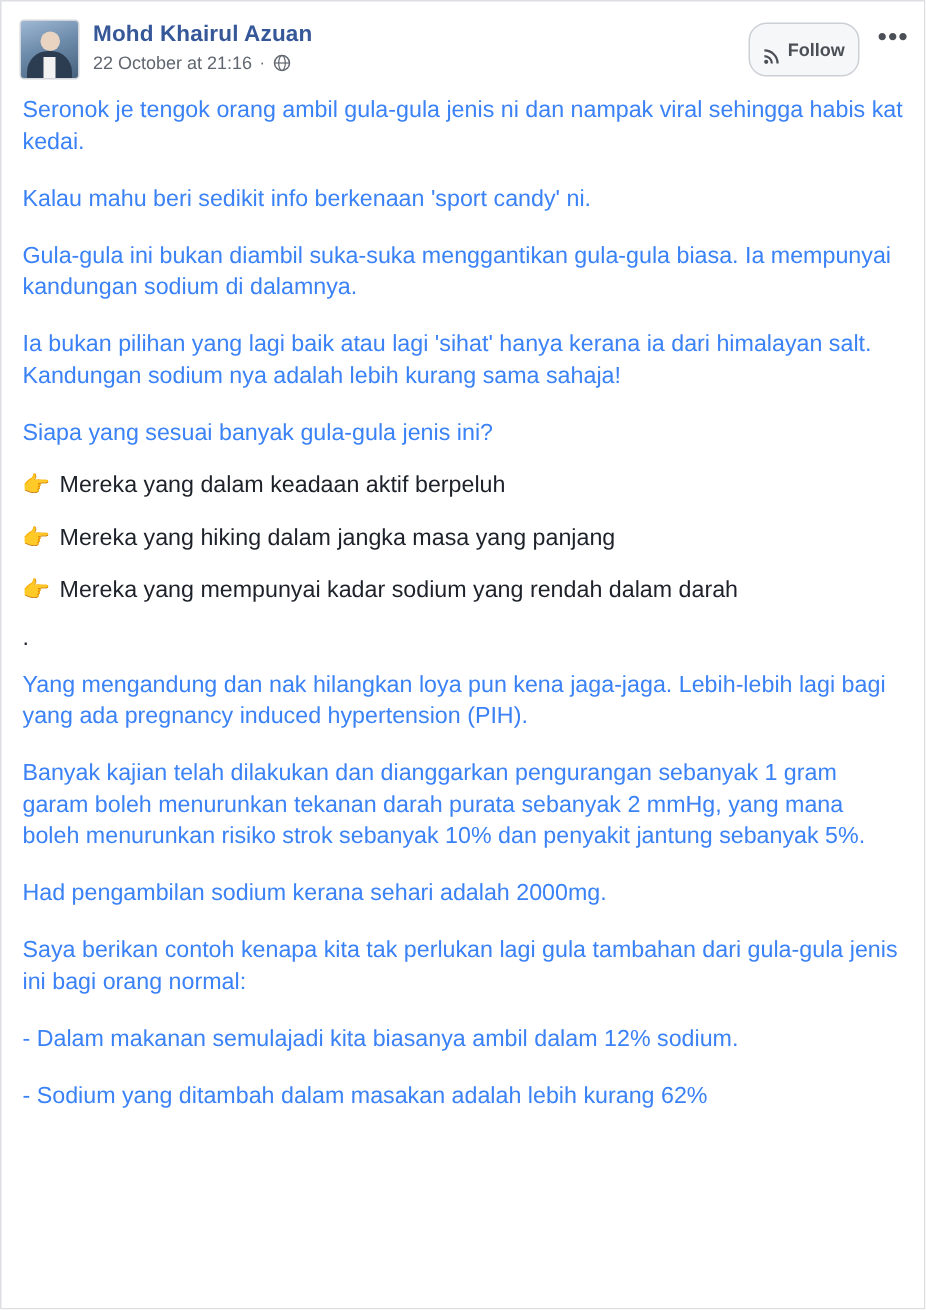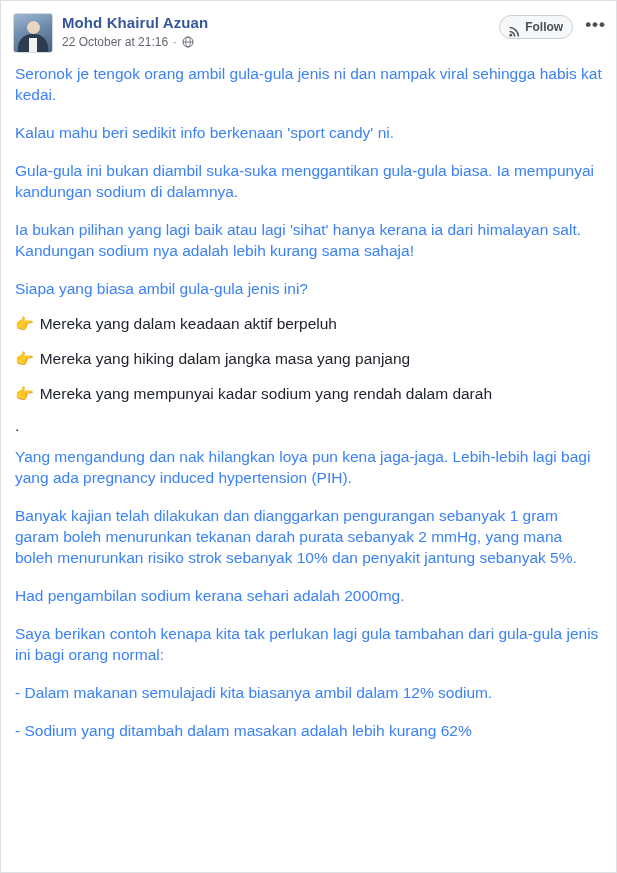--- a/index.html
+++ b/index.html
@@ -105,21 +105,21 @@
   .header-actions {
     display: flex;
     align-items: flex-start;
     gap: 10px;
     padding-top: 2px;
   }
   .follow-btn {
     display: inline-flex;
     align-items: center;
     gap: 5px;
-    height: 24px;
+    height: 36px;
     padding: 0 9px;
     box-sizing: border-box;
     border: 1px solid #ccd0d5;
     border-radius: 12px;
     background: #f6f7f9;
     color: #4b4f56;
     font-size: 12px;
     font-weight: bold;
     line-height: 22px;
     cursor: pointer;
@@ -215,21 +215,21 @@
       </div>
       <div class="more-btn">•••</div>
     </div>
   </div>
 
   <div class="post-body">
     <p>Seronok je tengok orang ambil gula-gula jenis ni dan nampak viral sehingga habis kat kedai.</p>
     <p>Kalau mahu beri sedikit info berkenaan 'sport candy' ni.</p>
     <p>Gula-gula ini bukan diambil suka-suka menggantikan gula-gula biasa. Ia mempunyai kandungan sodium di dalamnya.</p>
     <p>Ia bukan pilihan yang lagi baik atau lagi 'sihat' hanya kerana ia dari himalayan salt. Kandungan sodium nya adalah lebih kurang sama sahaja!</p>
-    <p class="tight">Siapa yang biasa ambil gula-gula jenis ini?</p>
+    <p class="tight">Siapa yang sesuai banyak gula-gula jenis ini?</p>
 
     <div class="bullet-line">
       <span class="emoji">👉</span>
       <span>Mereka yang dalam keadaan aktif berpeluh</span>
     </div>
     <div class="bullet-line">
       <span class="emoji">👉</span>
       <span>Mereka yang hiking dalam jangka masa yang panjang</span>
     </div>
     <div class="bullet-line">

